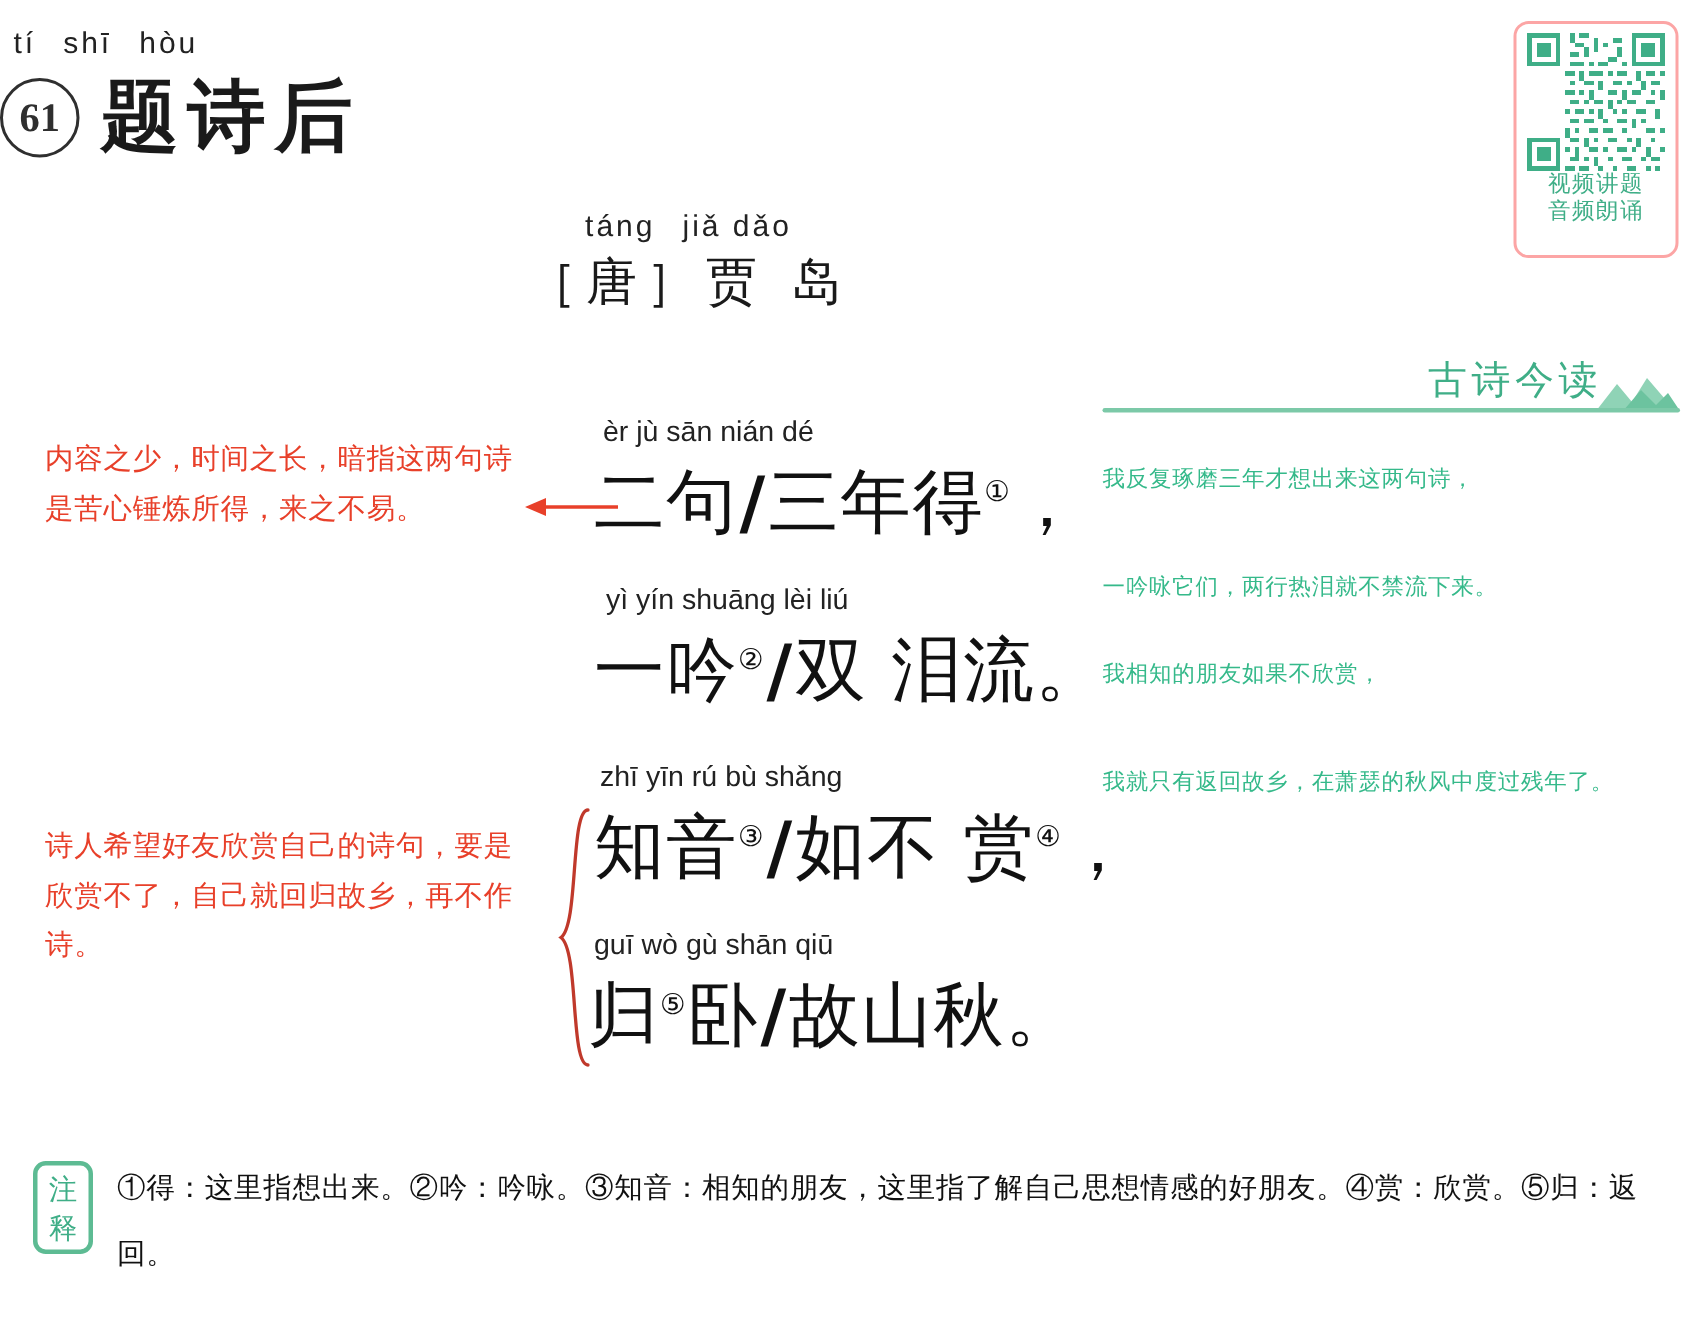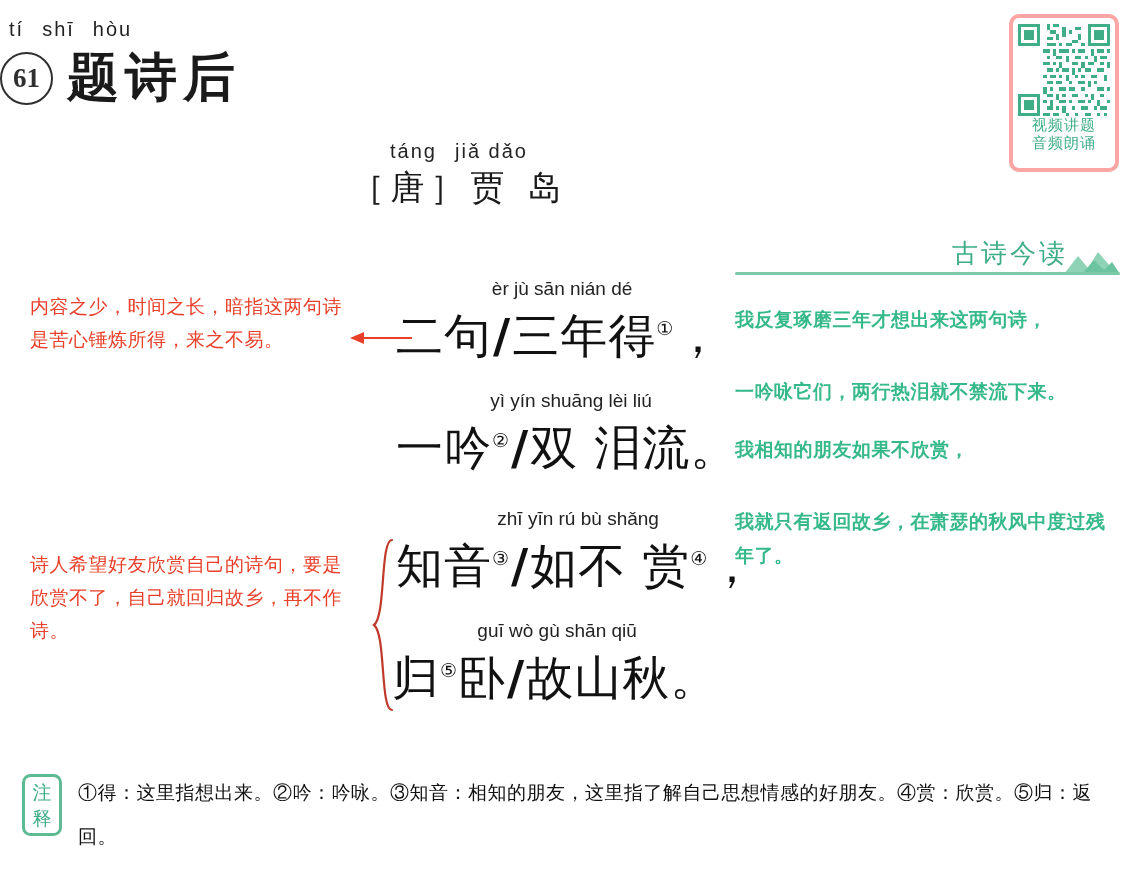--- a/index.html
+++ b/index.html
@@ -73,40 +73,39 @@
     margin-top: 2px;
   }
 
   
   #qr-card {
     position: absolute;
     right: 16px;
     top: 14px;
     width: 110px;
     height: 158px;
-    border: 4px solid #fca5a5;
+    border: 2px solid #fca5a5;
     border-radius: 10px;
     background: #fff;
     text-align: center;
     padding-top: 6px;
     box-sizing: border-box;
   }
   #qr-img { display: block; margin: 0 auto; }
   .qr-label {
     font-family: "Liberation Sans", sans-serif;
     font-size: 15px;
     color: #3fae87;
     line-height: 18px;
     letter-spacing: 1px;
   }
 
   
   .poem-line {
     position: absolute;
-    text-align: center;
   }
   .line-pinyin {
     font-family: "Liberation Sans", sans-serif;
     font-size: 19px;
     color: #222;
     white-space: nowrap;
     margin-bottom: 1px;
   }
   .line-chars {
     font-family: "DejaVu Serif", serif;
@@ -182,24 +181,23 @@
     top: 36px;
     width: 385px;
     height: 3px;
     background: #7cc9a8;
     border-radius: 2px;
   }
   #trans-hill { position: absolute; right: 0; top: 12px; }
   .trans-para {
     font-family: "DejaVu Sans", sans-serif;
     color: #35b98a;
-    font-size: 19px;
+    font-size: 15px;
     line-height: 34px;
     letter-spacing: 0.5px;
-    font-weight: bold;
   }
 
   
   #notes {
     position: absolute;
     left: 22px;
     top: 770px;
     width: 1095px;
   }
   #notes-badge {

